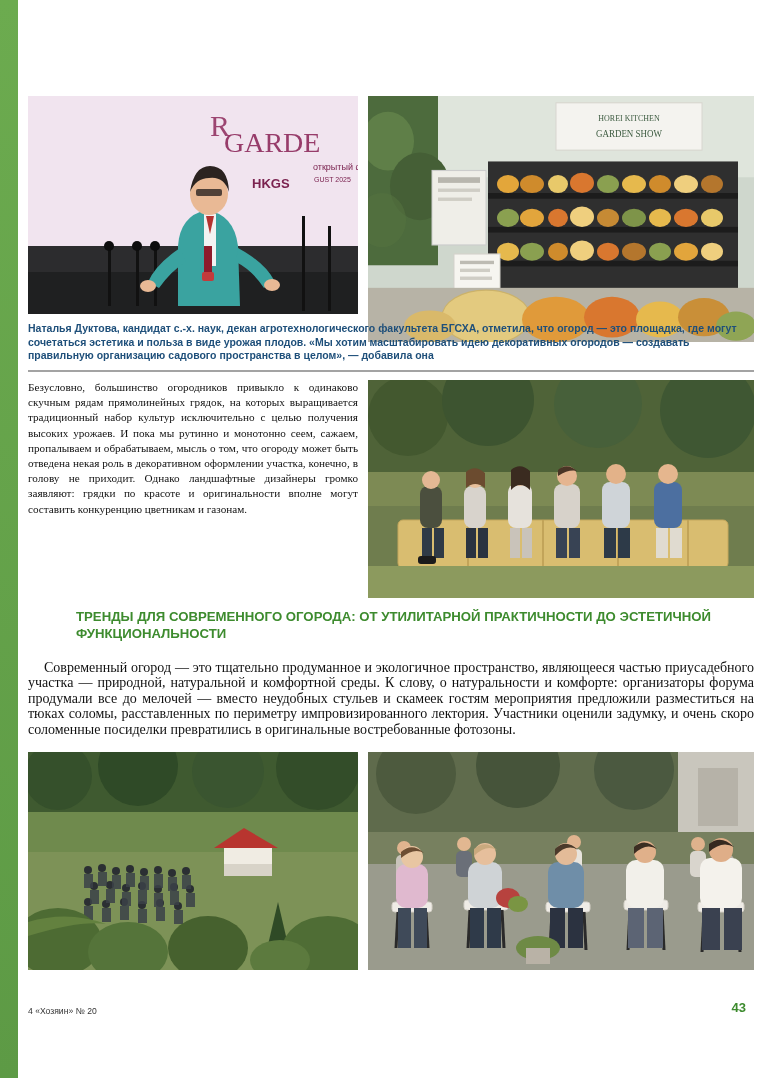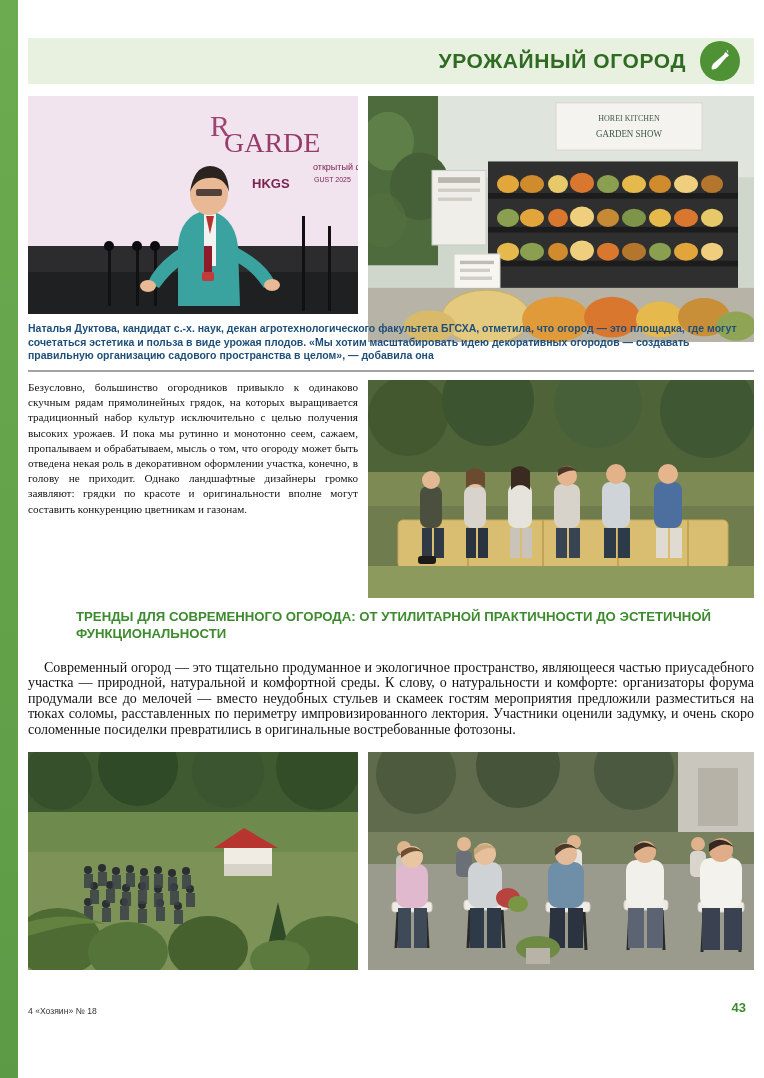--- a/index.html
+++ b/index.html
@@ -166,30 +166,20 @@
 </style>
 </head>
 <body>
 
 <div class="page">
 
   <div class="left-band"></div>
 
   <div class="content">
 
-    <div class="header">
-      <div class="header-title">УРОЖАЙНЫЙ ОГОРОД</div>
-      <div class="header-badge">
-        <svg viewBox="0 0 32 32" width="26" height="26" aria-hidden="true">
-          <path d="M22 7 L25 10 L13 24 C11 26 7 27 6 26 C5 25 6 21 8 19 Z" fill="#ffffff"></path>
-          <path d="M23 5 L27 9 L25 11 L21 7 Z" fill="#ffffff"></path>
-          <path d="M24 3 L26 3 L26 6 Z" fill="#ffffff"></path>
-        </svg>
-      </div>
-    </div>
 
     <div class="photo" id="photo-speaker">
       <svg viewBox="0 0 330 218" preserveAspectRatio="none">
         <defs>
           <linearGradient id="gSpeakBg" x1="0" y1="0" x2="0" y2="1">
             <stop offset="0%" stop-color="#f3e6ef"></stop>
             <stop offset="55%" stop-color="#ece0ea"></stop>
             <stop offset="100%" stop-color="#3a3a3a"></stop>
           </linearGradient>
         </defs>
@@ -521,17 +511,17 @@
           <path d="M341 92 Q353 82 366 95 Q354 88 341 100 Z" fill="#35291f"></path>
           <rect x="334" y="156" width="18" height="42" fill="#3a4150"></rect>
           <rect x="356" y="156" width="18" height="42" fill="#3a4150"></rect>
         </g>
 
         <ellipse cx="170" cy="196" rx="22" ry="12" fill="#6e8a45"></ellipse>
         <rect x="158" y="196" width="24" height="16" fill="#b9b2a6"></rect>
       </svg>
     </div>
 
-    <div class="footer-left">4 «Хозяин» № 18</div>
+    <div class="footer-left">4 «Хозяин» № 20</div>
     <div class="footer-page">43</div>
 
   </div>
 </div>
 
 </body></html>

